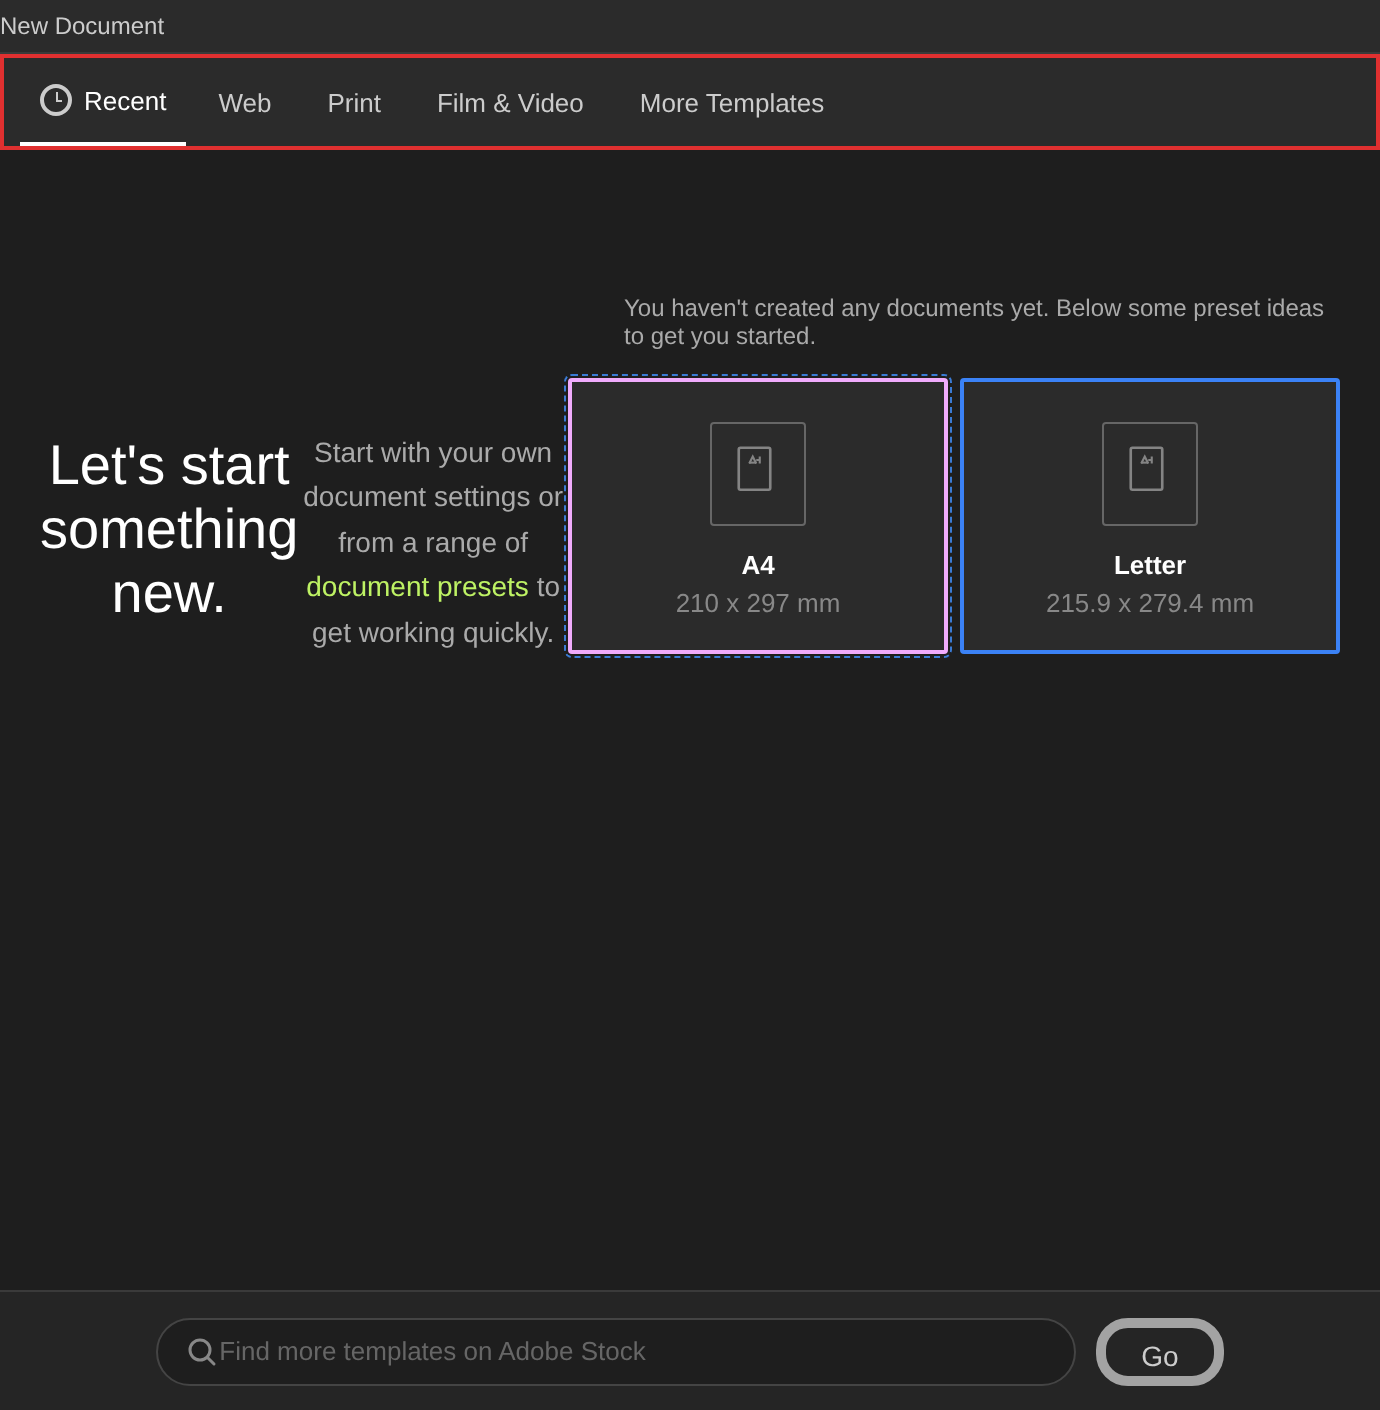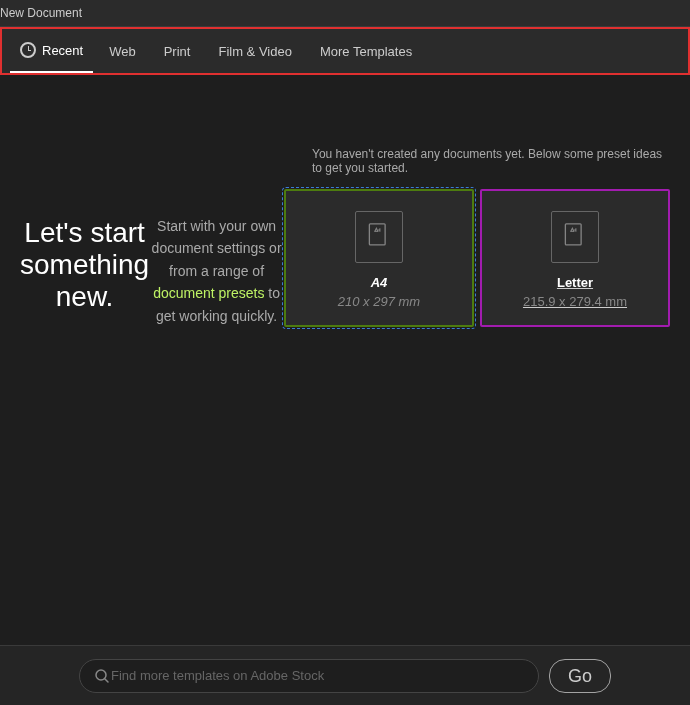--- a/index.html
+++ b/index.html
@@ -138,29 +138,27 @@
       display: flex;
       flex-direction: column;
       align-items: center;
       justify-content: center;
       padding: 20px 16px 16px;
       cursor: pointer;
       min-height: 130px;
     }
 
     .preset-card.selected {
-      border: 2px solid #4d7c0f;
+      border: 2px solid #f0abfc;
       outline: 1px dashed #3a7bd5;
       outline-offset: 1px;
-      font-style: italic;
     }
 
     .preset-card.unselected {
-      border: 2px solid #a21caf;
-      text-decoration: underline;
+      border: 2px solid #3b82f6;
     }
 
     .preset-card .card-icon {
       width: 48px;
       height: 52px;
       border: 1.5px solid #666;
       border-radius: 2px;
       display: flex;
       align-items: center;
       justify-content: center;
@@ -224,24 +222,24 @@
       flex: 1;
     }
 
     .search-container input::placeholder {
       color: #666;
     }
 
     .go-button {
       margin-left: 10px;
       background: transparent;
-      border: 1px solid #a3a3a3;
+      border: 5px solid #a3a3a3;
       border-radius: 16px;
       color: #ccc;
-      font-size: 18px;
+      font-size: 14px;
       padding: 6px 18px;
       cursor: pointer;
       height: 34px;
     }
 
     
     .page-wrapper {
       position: relative;
       width: 690px;
       height: 705px;

